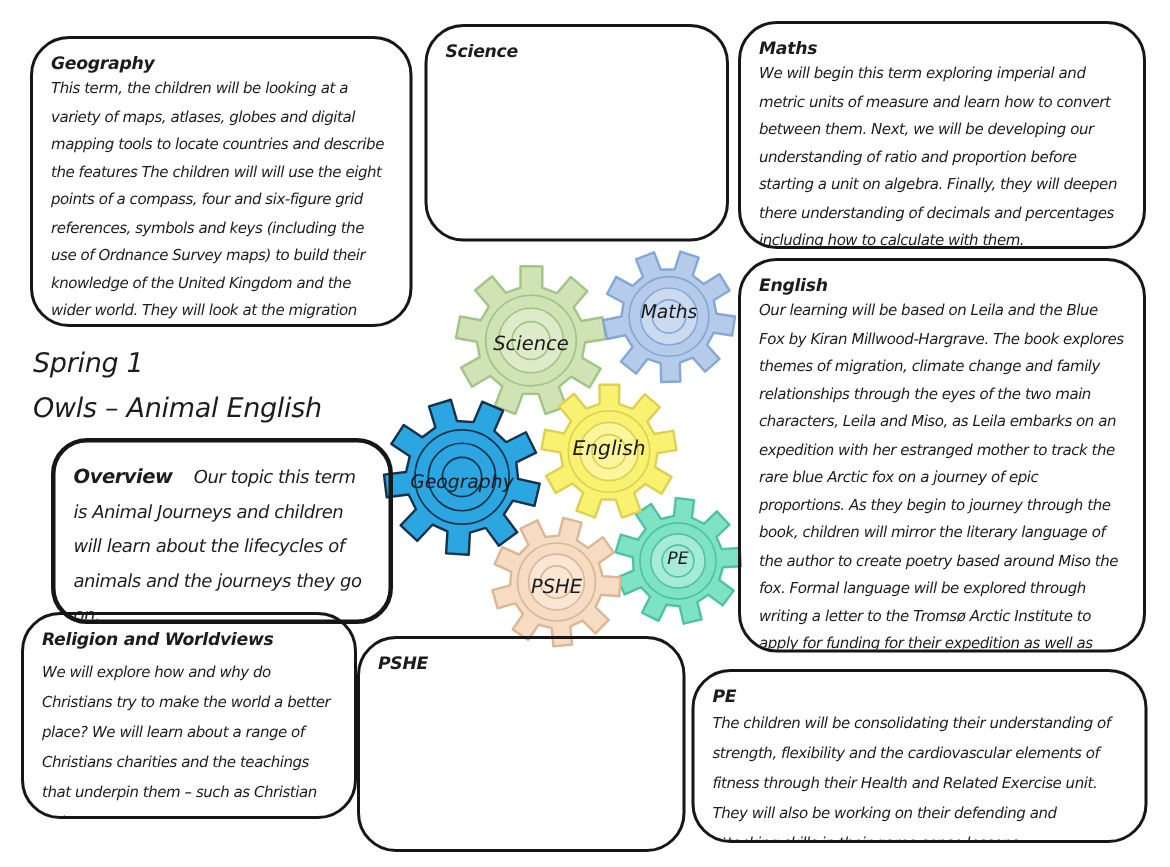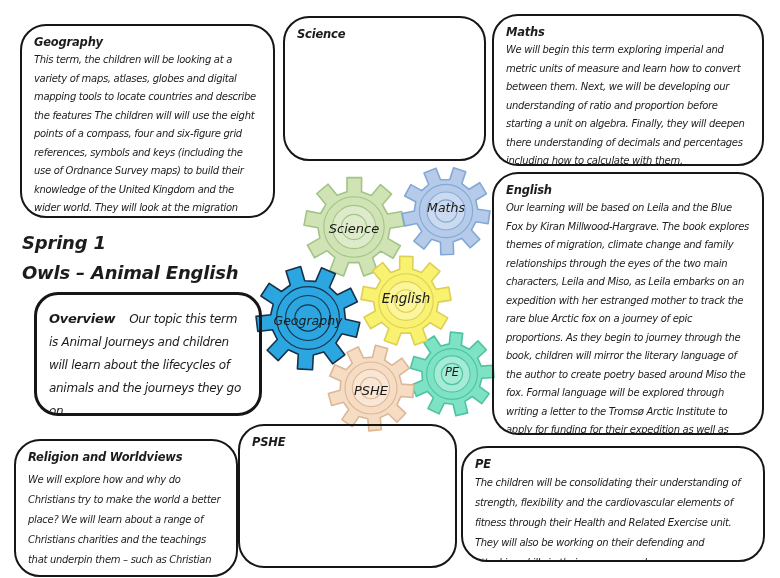--- a/index.html
+++ b/index.html
@@ -20,28 +20,28 @@
     margin:2px 0;font-size:10px;font-style:italic;line-height:18.5px;
     letter-spacing:-0.3px;
   }
   .box-geography{left:20px;top:24px;width:255px;height:194px;}
   .box-science{left:283px;top:16px;width:203px;height:145px;}
   .box-maths{left:492px;top:14px;width:272px;height:152px;}
   .box-english{left:492px;top:172px;width:272px;height:263px;}
   .box-overview{left:34px;top:292px;width:228px;height:124px;border-width:3px;border-radius:24px;}
   .box-overview p{font-size:12px;line-height:23px;margin-top:8px;}
   .box-overview .ov-head{font-weight:bold;font-size:13px;padding-right:14px;}
-  .box-religion{left:14px;top:439px;width:224px;height:138px;}
+  .box-religion{left:14px;top:408px;width:224px;height:138px;}
   .box-religion p{margin-top:6px;line-height:20px;}
   .box-pshe{left:238px;top:424px;width:219px;height:144px;}
   .box-pe{left:461px;top:446px;width:304px;height:116px;}
   .box-pe p{line-height:20px;}
   #title{
     position:absolute;left:22px;top:228px;z-index:2;
-    font-weight:bold;font-style:italic;font-size:18px;line-height:30px;
+    font-weight:normal;font-style:italic;font-size:18px;line-height:30px;
     letter-spacing:-0.2px;
   }
 </style>
 </head>
 <body>
 
 <svg id="gear-layer" width="780" height="578" viewBox="0 0 780 578" xmlns="http://www.w3.org/2000/svg">
     <g>
       <path d="M337.1,195.2L347.0,191.7L347.0,177.5L361.6,177.6L361.5,191.8L371.3,195.5L380.5,184.6L391.6,194.1L382.4,204.8L387.6,214.0L401.6,211.5L404.0,226.0L390.0,228.3L388.1,238.6L400.4,245.7L393.0,258.3L380.8,251.1L372.6,257.8L377.5,271.1L363.7,276.0L359.0,262.6L348.5,262.6L343.6,275.9L329.9,270.8L334.9,257.5L326.9,250.7L314.6,257.8L307.4,245.1L319.8,238.1L318.0,227.8L304.0,225.3L306.7,210.9L320.6,213.5L325.9,204.4L316.8,193.5L328.1,184.2Z" fill="#cfe3b4" stroke="#a3c487" stroke-width="1.6" stroke-linejoin="round"></path>
       <circle cx="354" cy="227" r="22.3" fill="#ffffff" opacity="0.3"></circle>

